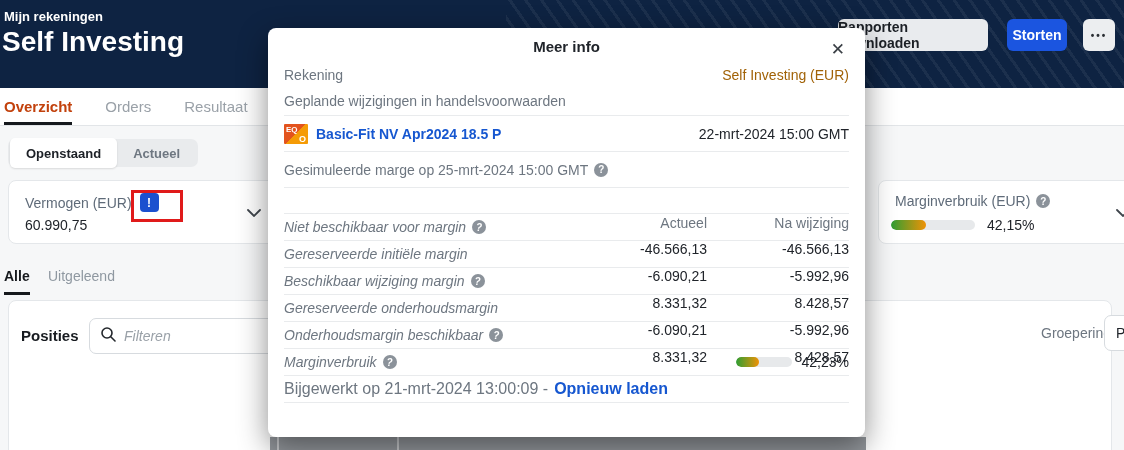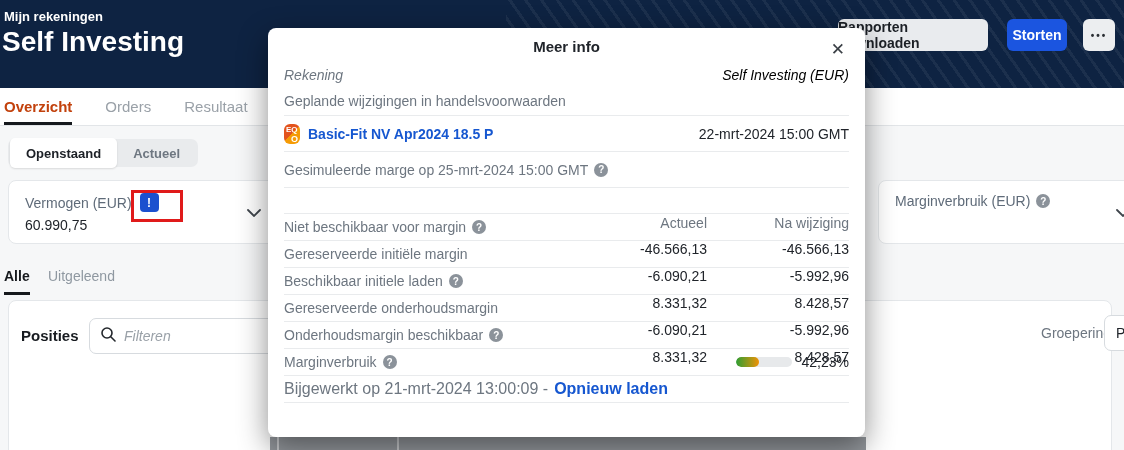--- a/index.html
+++ b/index.html
@@ -81,36 +81,36 @@
   .band { position:absolute; left:270px; top:437px; width:596px; height:13px; background:#94989d; z-index:4; }
   .band .vline { position:absolute; top:0; width:2px; height:100%; background:#c9cbce; }
 
   
   .modal { position:absolute; left:268px; top:28px; width:597px; height:409px; background:#fff;
            border-radius:8px; box-shadow:0 10px 30px rgba(0,0,0,0.45); z-index:5; }
   .m-title { height:22px; padding-top:10px; text-align:center; font-size:15px; font-weight:700; color:#20242a; }
   .m-close { position:absolute; right:20px; top:13px; font-size:17px; color:#3a3f45; cursor:pointer; line-height:1; }
   .m-body { padding:0 16px; }
   .m-acct { margin-top:14px; height:22px; display:flex; justify-content:space-between; align-items:center;
-            font-size:14px;font-style:italic; }
+            font-size:14px; }
   .m-acct .lbl { color:#6d7680; }
-  .m-acct .val { color:#000000; }
+  .m-acct .val { color:#a16207; }
   .m-planned { margin-top:4px; height:26px; line-height:22px; font-size:14px; color:#6d7680;
                border-bottom:1px solid #e9ebed; }
   .m-instr { height:36px; display:flex; align-items:center; border-bottom:1px solid #e9ebed; font-size:14px; }
-  .eq-icon { position:relative; width:16px; height:20px; border-radius:6px; flex-shrink:0; margin-right:8px;
+  .eq-icon { position:relative; width:24px; height:20px; border-radius:1px; flex-shrink:0; margin-right:8px;
              background:linear-gradient(135deg,#e3531d 0 48%,#f59b06 48% 100%); }
   .eq-icon .t { position:absolute; top:1px; left:2px; font-size:8px; font-weight:700; color:#fff; }
   .eq-icon .b { position:absolute; bottom:0; right:2px; font-size:9px; font-weight:700; color:#fff; }
   .m-instr .name { color:#1657d0; font-weight:700; flex:1; cursor:pointer; }
   .m-instr .dt { color:#20242a; }
   .m-sim { height:36px; display:flex; align-items:center; font-size:14px; color:#6d7680;
            border-bottom:1px solid #e9ebed; }
   .t-row { height:27px; display:flex; align-items:center; border-bottom:1px solid #e9ebed; font-size:14px; }
-  .t-row .lbl { flex:1; color:#6d7680; display:flex; align-items:center; }
+  .t-row .lbl { flex:1; color:#6d7680; display:flex; align-items:center;font-style:italic; }
   .t-row .col { width:142px; text-align:right; color:#20242a; flex-shrink:0;margin-top:44px; }
   .t-hdr { height:26px; }
   .t-hdr .col { color:#6d7680; }
   .t-row .colbar { width:142px; display:flex; align-items:center; justify-content:flex-end; gap:10px;
                    flex-shrink:0; color:#20242a; }
   .t-row .colbar .bar-track { width:56px; }
   .m-upd { height:27px; display:flex; align-items:center; gap:6px; font-size:16px; color:#6d7680;
            border-bottom:1px solid #e9ebed; }
   .m-upd .link { color:#1657d0; font-weight:700; cursor:pointer; }
 </style>
@@ -152,20 +152,26 @@
     </span>
   </div>
 
   <div class="red-box"></div>
 
   <div class="card card-marg">
     <div class="card-label">
       <span>Marginverbruik (EUR)</span>
       <span class="help-i">?</span>
     </div>
+    <div class="marg-row">
+      <span class="bar-track">
+          <span class="bar-fill" style="width: 42.15%;"></span>
+        </span>
+      <span class="marg-val">42,15%</span>
+    </div>
     <span class="chev">
       <svg width="14" height="8" viewBox="0 0 14 8">
           <path d="M1 1l6 6 6-6" stroke="#3f454c" stroke-width="1.8" fill="none" stroke-linecap="round"></path>
         </svg>
     </span>
   </div>
 
   <div class="subtab subtab-alle">Alle</div>
   <div class="subtab subtab-uit">Uitgeleend</div>
 
@@ -231,21 +237,21 @@
       </div>
       <div class="t-row">
         <span class="lbl">
             <span>Gereserveerde initiële margin</span>
           </span>
         <span class="col">-6.090,21</span>
         <span class="col">-5.992,96</span>
       </div>
       <div class="t-row">
         <span class="lbl">
-            <span>Beschikbaar initiele laden</span>
+            <span>Beschikbaar wijziging margin</span>
             <span class="help-i">?</span>
           </span>
         <span class="col">8.331,32</span>
         <span class="col">8.428,57</span>
       </div>
       <div class="t-row">
         <span class="lbl">
             <span>Gereserveerde onderhoudsmargin</span>
           </span>
         <span class="col">-6.090,21</span>

